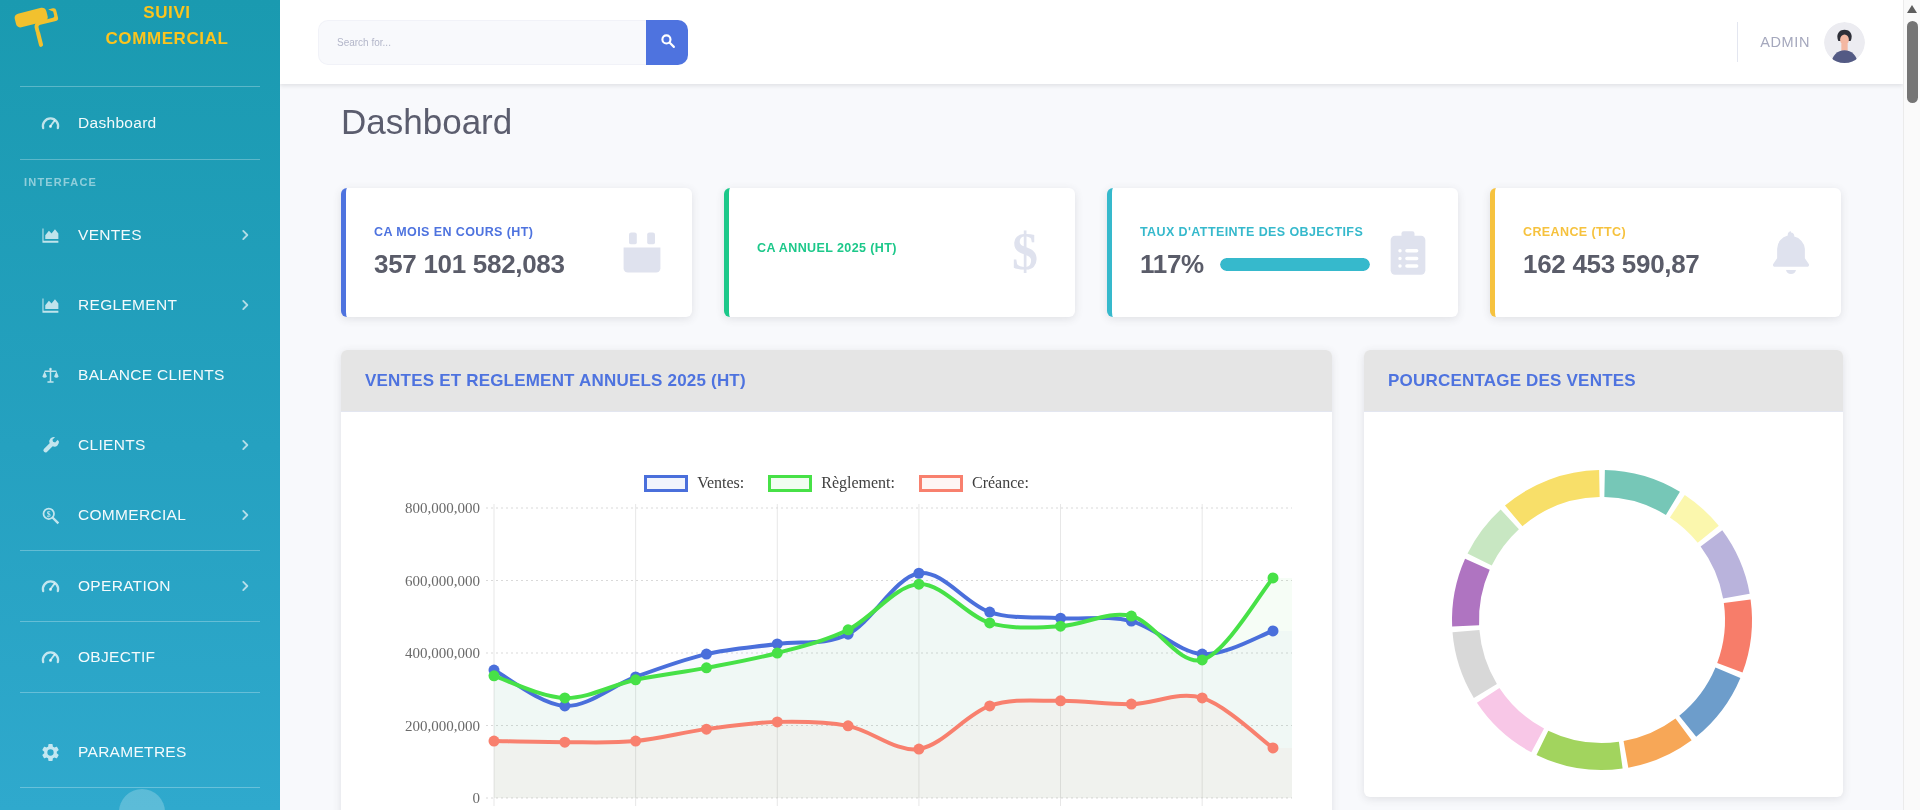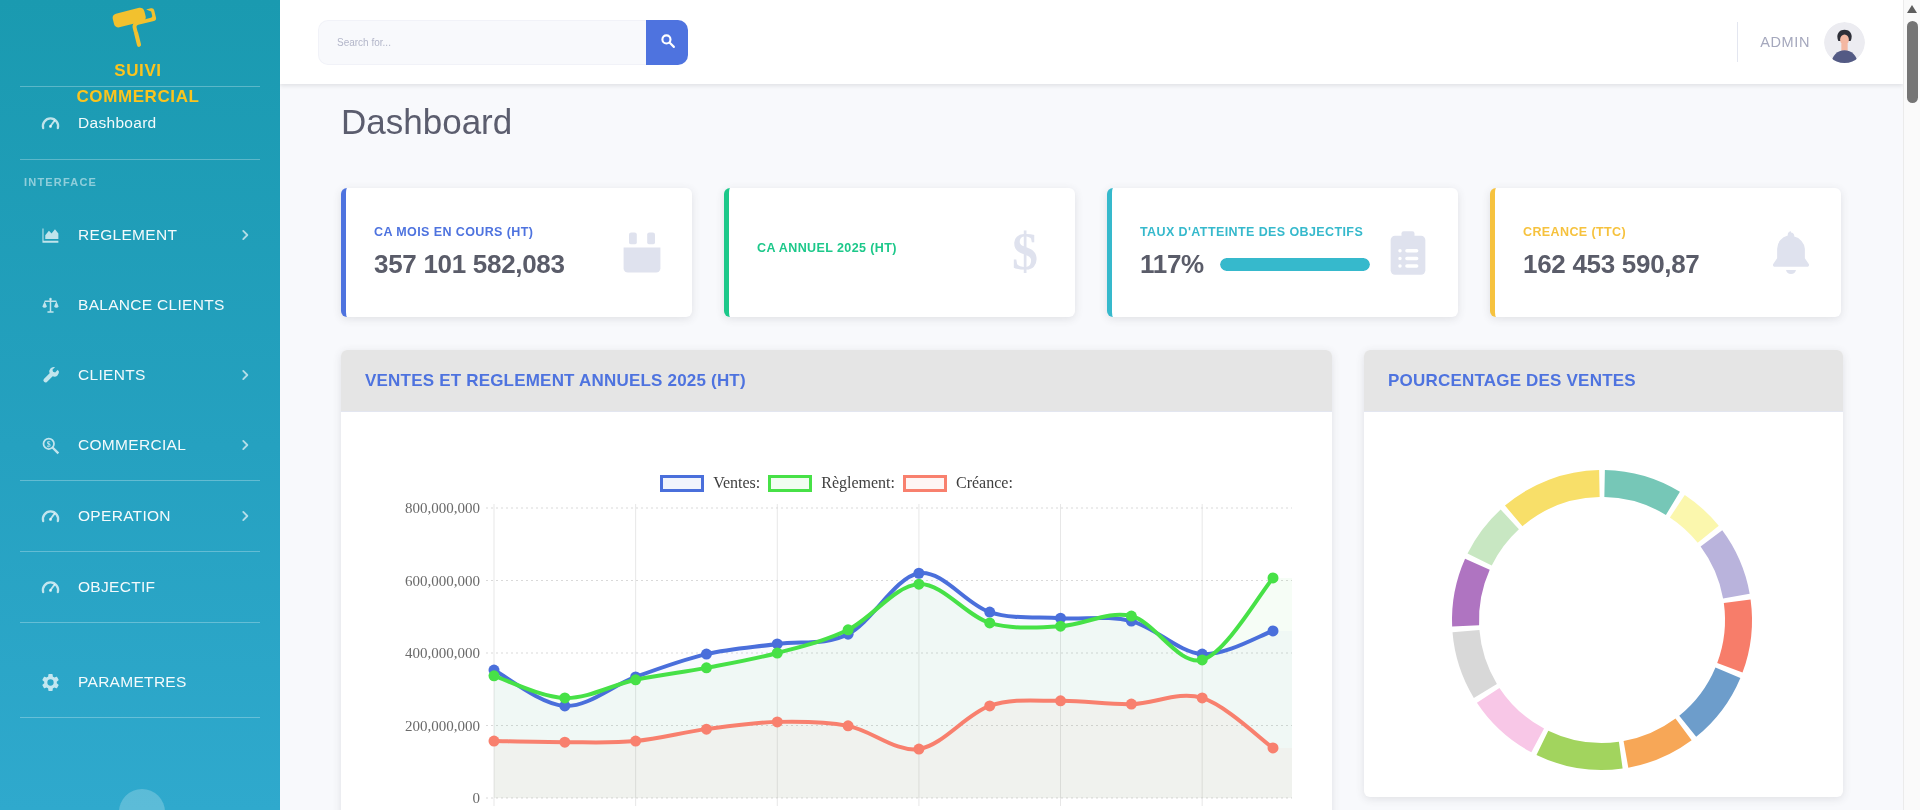--- a/index.html
+++ b/index.html
@@ -3,21 +3,21 @@
 <meta charset="utf-8">
 <style>
   * { margin:0; padding:0; box-sizing:border-box; }
   html,body { width:1920px; height:810px; overflow:hidden; }
   body { font-family:"Liberation Sans", sans-serif; background:#f8f9fc; }
   .root { position:relative; width:1920px; height:810px; overflow:hidden; }
 
   
   .sidebar { position:absolute; left:0; top:0; width:280px; height:810px; z-index:5;
              background:linear-gradient(180deg,#1a9ab0 0%, #25a1c0 55%, #2fa9cd 100%); }
-  .brand { height:86px; display:flex; align-items:center; padding:0 18px 0 14px; gap:6px; cursor:pointer;flex-direction:column; }
+  .brand { height:86px; display:flex; padding:0 18px 0 14px; gap:6px; cursor:pointer; }
   .brand-icon { width:52px; height:52px; color:#f2c12e; flex:0 0 auto; }
   .brand-icon svg { width:100%; height:100%; }
   .brand-text { flex:1; text-align:center; color:#fcc41d; font-weight:bold; font-size:17px;
                 letter-spacing:.6px; line-height:1.5; }
   .sidebar hr { border:0; border-top:1px solid rgba(255,255,255,.28); margin:0 20px; }
   .nav-heading { height:40px; padding:16px 0 0 24px; font-size:11px; font-weight:bold;
                  letter-spacing:1.2px; color:rgba(255,255,255,.5); }
   .nav-item { height:70px; display:flex; align-items:center; padding:0 28px 0 40px;
               color:rgba(255,255,255,.95); cursor:pointer; }
   .nav-item.big { height:72px; }
@@ -66,21 +66,21 @@
 
   .panel { position:absolute; background:#fff; border-radius:6px; box-shadow:0 2px 8px rgba(58,59,69,.13); }
   .panel-header { height:62px; background:#e5e5e5; border-bottom:1px solid #e3e6f0;
                   border-radius:6px 6px 0 0; display:flex; align-items:center; padding:0 24px; }
   .panel-title { font-size:17px; font-weight:bold; color:#4e73df; letter-spacing:.2px; }
   .panel-body { position:relative; }
   .line-panel { left:61px; top:266px; width:991px; height:560px; }
   .donut-panel { left:1084px; top:266px; width:479px; height:447px; }
 
   .chart-legend { position:absolute; left:0; right:0; top:62px; display:flex; justify-content:center;
-                  gap:8px; font-family:"Liberation Serif", serif; font-size:16px; color:#3f3f3f; }
+                  gap:24px; font-family:"Liberation Serif", serif; font-size:16px; color:#3f3f3f; }
   .legend-item { display:flex; align-items:center; gap:9px; cursor:pointer; }
   .legend-swatch { width:44px; height:17px; border:3px solid; }
 
   
   .scrollbar { position:absolute; right:0; top:0; width:17px; height:810px; background:#fafafa;
                border-left:1px solid #ebebeb; z-index:9; }
   .sb-up { position:absolute; top:5px; left:3px; width:0; height:0; cursor:pointer;
            border-left:5.5px solid transparent; border-right:5.5px solid transparent;
            border-bottom:8px solid #5e5e5e; }
   .sb-thumb { position:absolute; top:21px; left:3px; width:11px; height:82px; background:#757575;
@@ -110,20 +110,29 @@
         <div class="nav-item big">
           <span class="nav-icon"><svg viewBox="0 0 24 24" fill="none" stroke="currentColor">
               <path d="M3.6 17.2a8.7 8.7 0 1 1 16.8 0" stroke-width="2.6" stroke-linecap="round"></path>
               <path d="M12 14.8l4.4-5.8" stroke-width="2.1" stroke-linecap="round"></path>
               <circle cx="12" cy="15.3" r="1.7" fill="currentColor" stroke="none"></circle>
             </svg></span>
           <span class="nav-label">Dashboard</span>
         </div>
         <hr>
         <div class="nav-heading">INTERFACE</div>
+        <div class="nav-item">
+          <span class="nav-icon"><svg viewBox="0 0 24 24" fill="currentColor">
+              <path d="M4 18h17v2.2H2.8V4H4v14zm2-2v-4.2l4.2-5.2 3 3.1 3.9-4.9 3.9 5V16H6z"></path>
+            </svg></span>
+          <span class="nav-label">VENTES</span>
+          <span class="nav-chevron"><svg viewBox="0 0 24 24" fill="none" stroke="currentColor" stroke-width="3.2" stroke-linecap="round" stroke-linejoin="round">
+              <path d="M9 5l7 7-7 7"></path>
+            </svg></span>
+        </div>
         <div class="nav-item">
           <span class="nav-icon"><svg viewBox="0 0 24 24" fill="currentColor">
               <path d="M4 18h17v2.2H2.8V4H4v14zm2-2v-4.2l4.2-5.2 3 3.1 3.9-4.9 3.9 5V16H6z"></path>
             </svg></span>
           <span class="nav-label">REGLEMENT</span>
           <span class="nav-chevron"><svg viewBox="0 0 24 24" fill="none" stroke="currentColor" stroke-width="3.2" stroke-linecap="round" stroke-linejoin="round">
               <path d="M9 5l7 7-7 7"></path>
             </svg></span>
         </div>
         <div class="nav-item">

